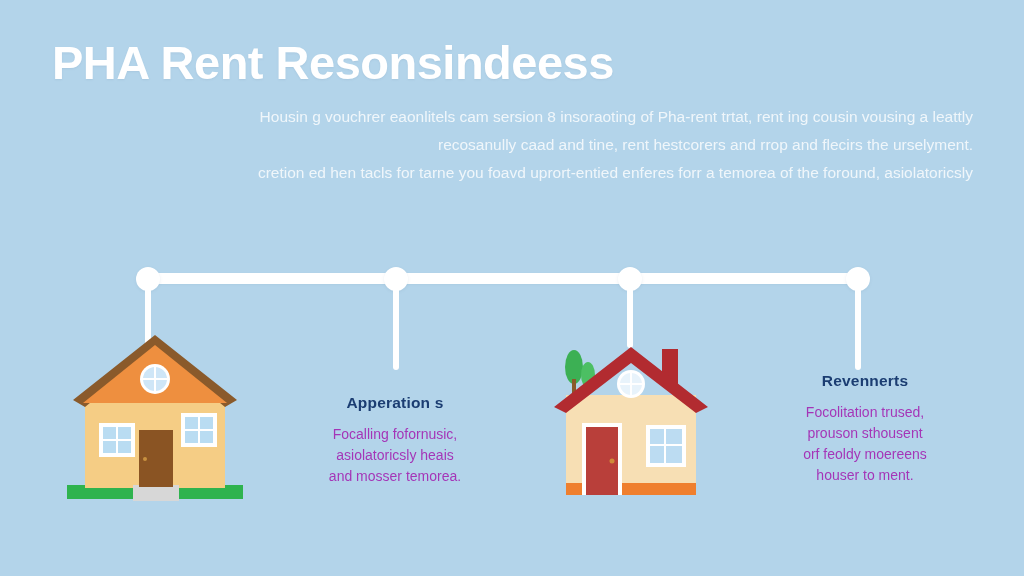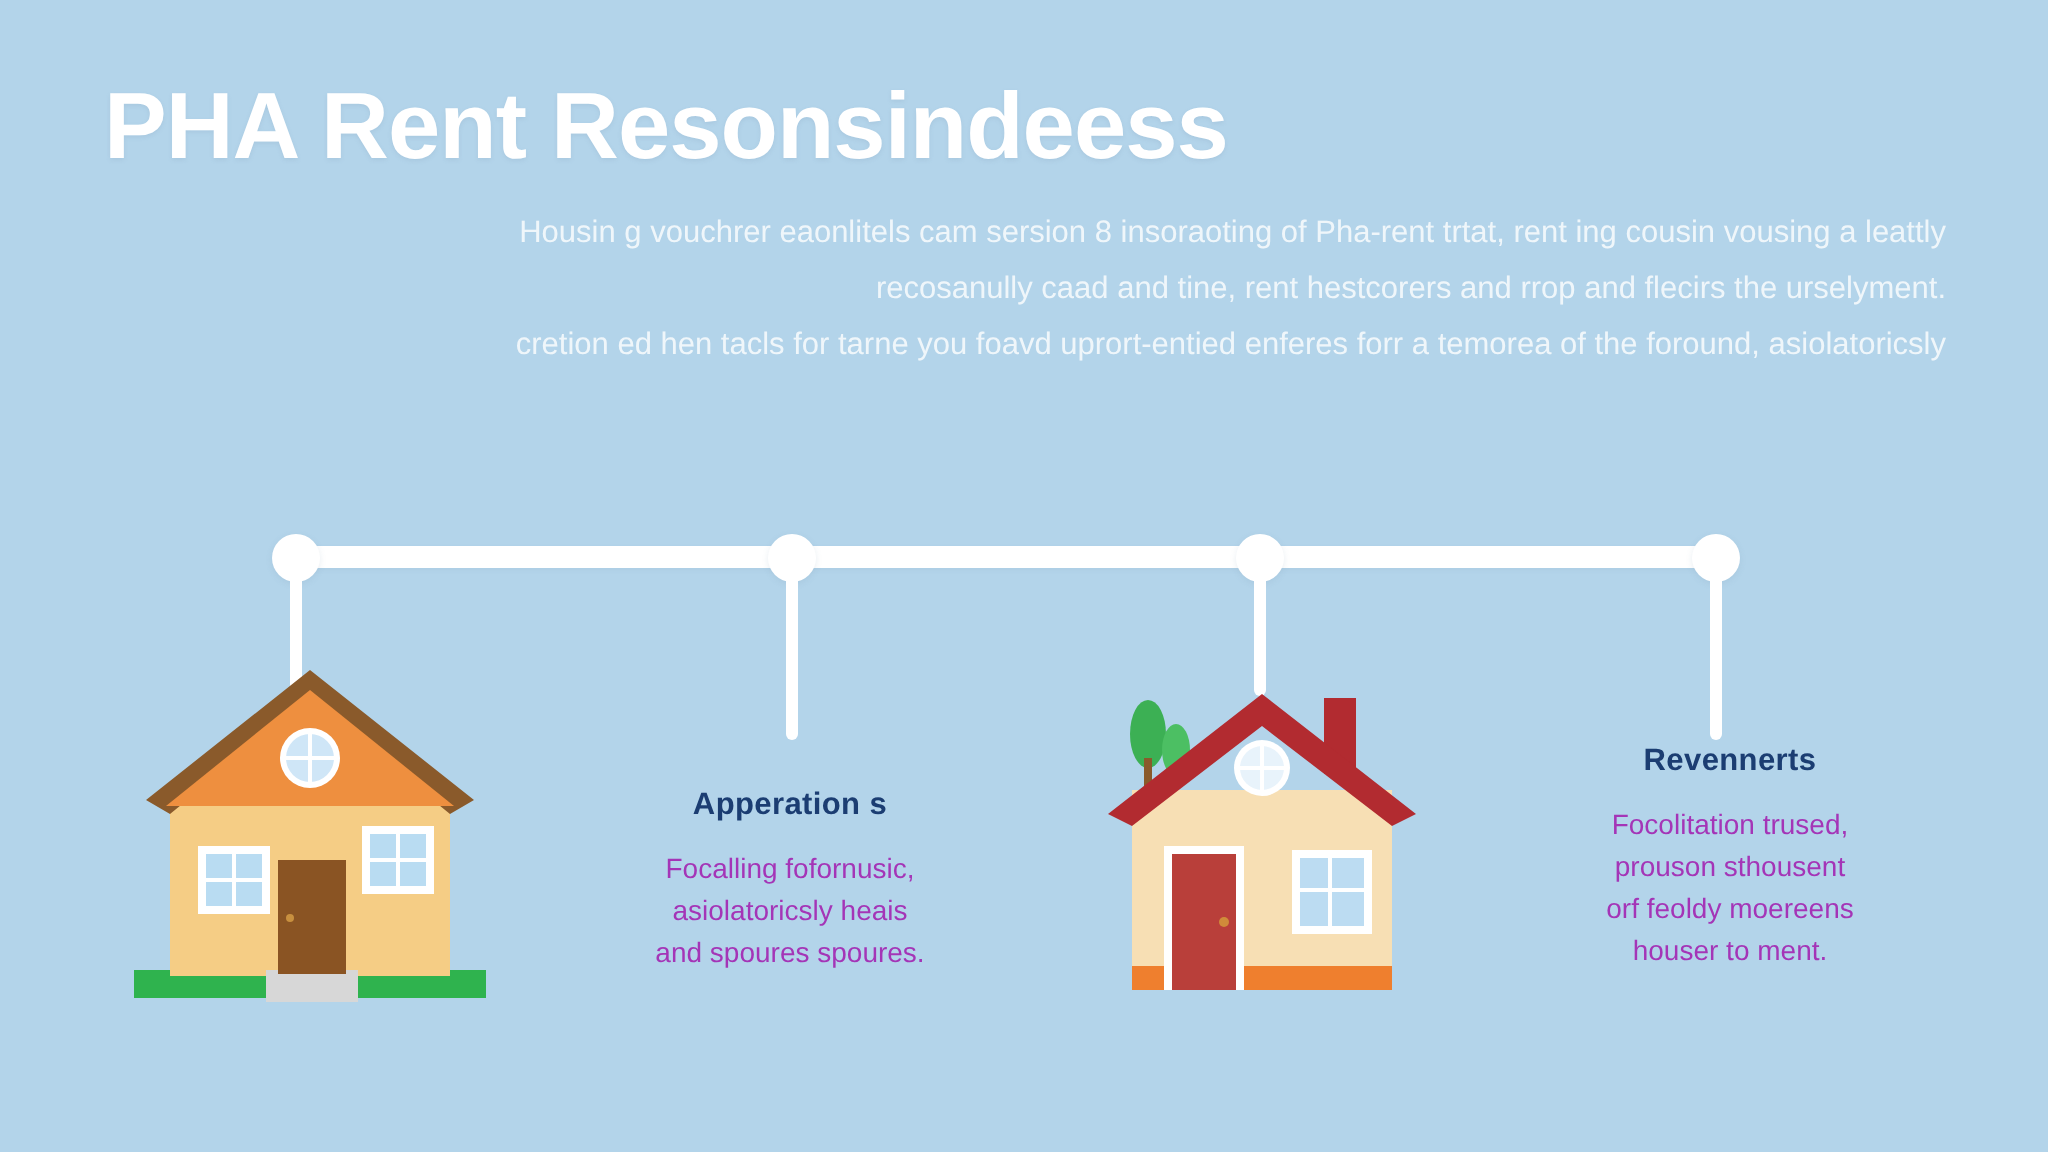--- a/index.html
+++ b/index.html
@@ -154,21 +154,21 @@
       <circle cx="72" cy="126" r="2.5" fill="#d08b3a"></circle>
     </svg>
   </div>
 
 
   <div class="block" style="left:300px;top:372px;width:190px;margin-top:22px;">
     <h3>Apperation s</h3>
     <p>
       <span class="bline">Focalling fofornusic,</span>
       <span class="bline">asiolatoricsly heais</span>
-      <span class="bline">and spoures spoures.</span>
+      <span class="bline">and mosser temorea.</span>
     </p>
   </div>
 
   <div class="block" style="left:770px;top:372px;width:190px;">
     <h3>Revennerts</h3>
     <p>
       <span class="bline">Focolitation trused,</span>
       <span class="bline">prouson sthousent</span>
       <span class="bline">orf feoldy moereens</span>
       <span class="bline">houser to ment.</span>

